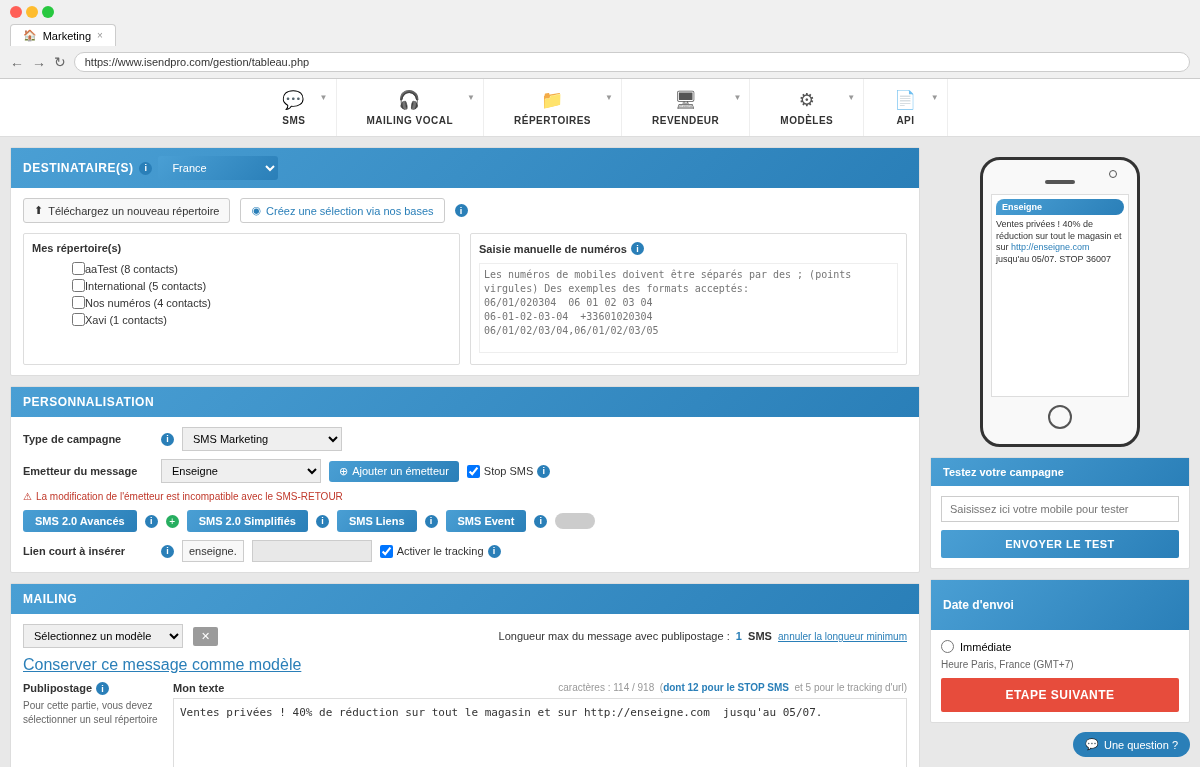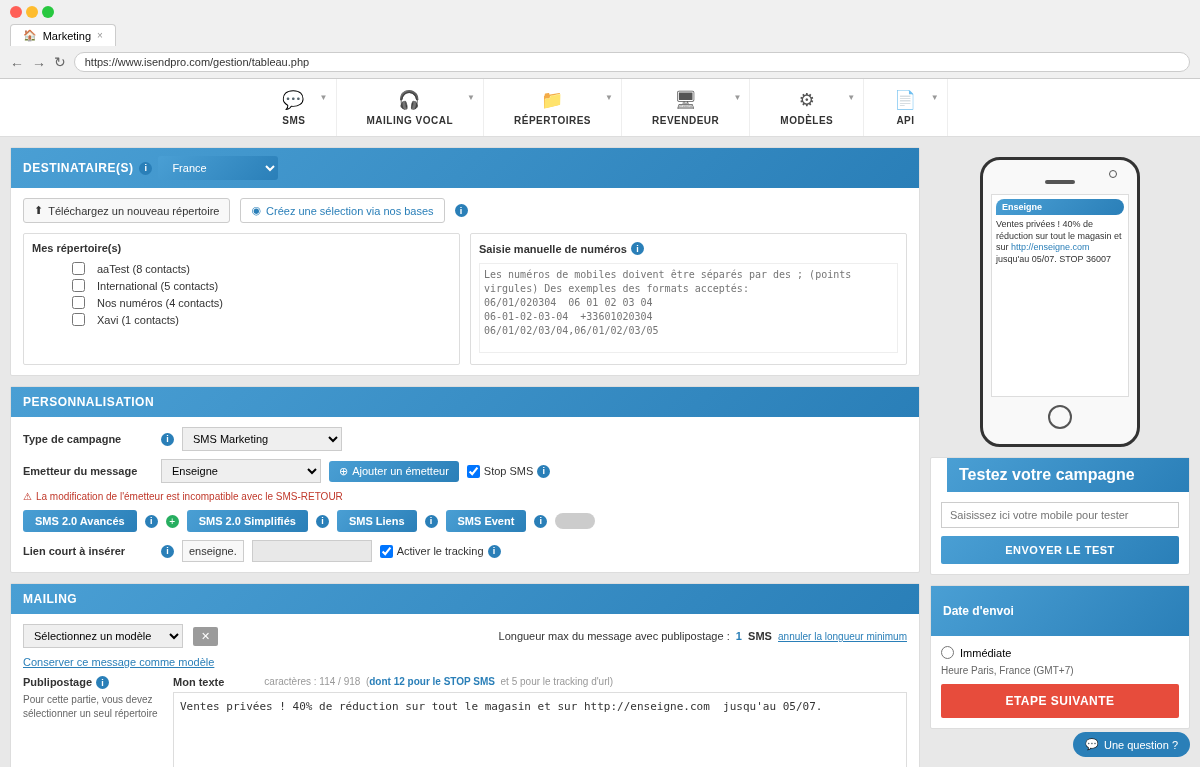--- a/index.html
+++ b/index.html
@@ -148,21 +148,21 @@
     }
     .dest-col-header {
       font-size: 11px;
       font-weight: bold;
       color: #333;
       margin-bottom: 8px;
       display: flex;
       align-items: center;
       gap: 4px;
     }
-    .repertoire-item { display: flex; align-items: center; gap: 12px; font-size: 11px; color: #333; margin-bottom: 4px; padding-left: 40px; }
+    .repertoire-item { display: flex; align-items: center; gap: 0; font-size: 11px; color: #333; margin-bottom: 4px; padding-left: 40px; }
     .repertoire-item input[type=checkbox] { margin: 0; }
     .saisie-textarea {
       width: 100%;
       height: 90px;
       font-size: 10px;
       color: #999;
       border: 1px solid #eee;
       padding: 4px;
       resize: none;
       line-height: 1.4;
@@ -244,29 +244,29 @@
       padding: 3px 8px;
       font-size: 11px;
       border-radius: 2px;
       cursor: pointer;
     }
     .longueur-text { font-size: 11px; color: #333; margin-left: auto; }
     .longueur-num { font-weight: bold; color: #2a7fb8; }
     .longueur-sms { font-weight: bold; }
     .annuler-link { font-size: 10px; color: #2a7fb8; text-decoration: underline; cursor: pointer; }
 
-    .save-model { font-size: 11px; color: #2a7fb8; text-decoration: underline; cursor: pointer; margin-bottom: 8px; display: block; }
+    .save-model { font-size: 16px; color: #2a7fb8; text-decoration: underline; cursor: pointer; margin-bottom: 8px; display: block; }
 
     .msg-body { display: flex; gap: 10px; }
     .publipostage-col { width: 140px; }
     .publipostage-title { font-size: 11px; font-weight: bold; color: #333; margin-bottom: 4px; display: flex; gap: 4px; }
     .publipostage-text { font-size: 10px; color: #666; line-height: 1.4; }
 
     .mon-texte-col { flex: 1; }
-    .mon-texte-header { display: flex; justify-content: flex-start; margin-bottom: 4px; gap: 40px; }
+    .mon-texte-header { display: flex; justify-content: space-between; margin-bottom: 4px; gap: 40px; }
     .mon-texte-label { font-size: 11px; font-weight: bold; color: #333; }
     .char-count { font-size: 10px; color: #999; }
     .char-count .highlight { color: #2a7fb8; font-weight: bold; }
     .message-textarea {
       width: 100%;
       height: 80px;
       font-size: 11px;
       border: 1px solid #ddd;
       padding: 6px;
       resize: none;
@@ -338,23 +338,22 @@
     .test-section {
       background: #fff;
       border: 1px solid #ddd;
       border-radius: 2px;
       margin-bottom: 10px;
     }
     .test-header {
       background: linear-gradient(135deg, #4a9fd4, #2a7fb8);
       color: #fff;
       padding: 8px 12px;
-      font-size: 16px;
-      font-weight: bold;
-      margin-left: 16px;
+      font-size: 11px;
+      font-weight: bold;
     }
     .test-body { padding: 10px; }
     .test-input {
       width: 100%;
       border: 1px solid #ccc;
       padding: 6px 8px;
       font-size: 11px;
       margin-bottom: 8px;
       color: #999;
     }

